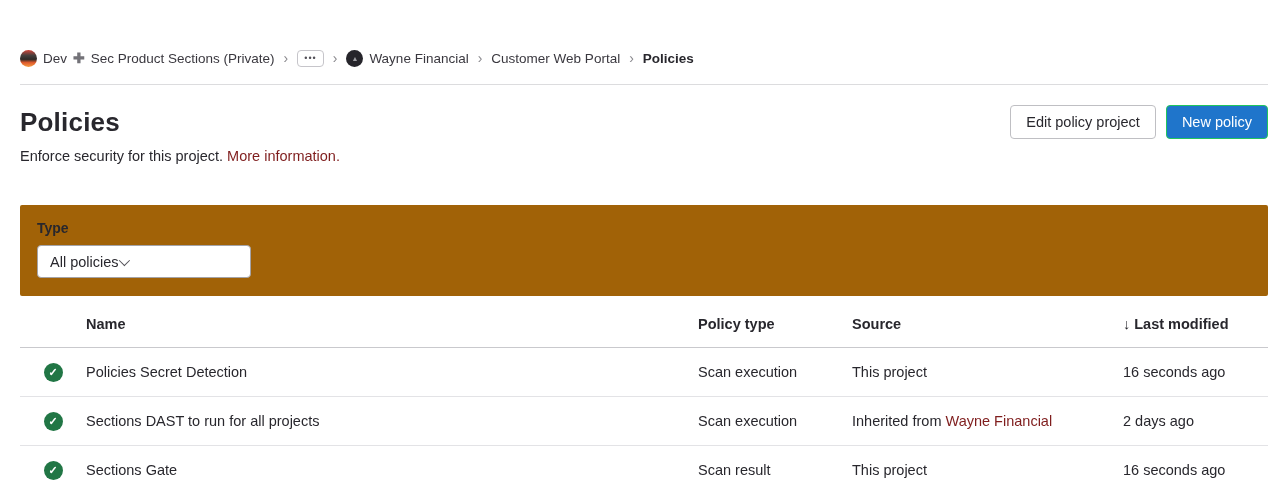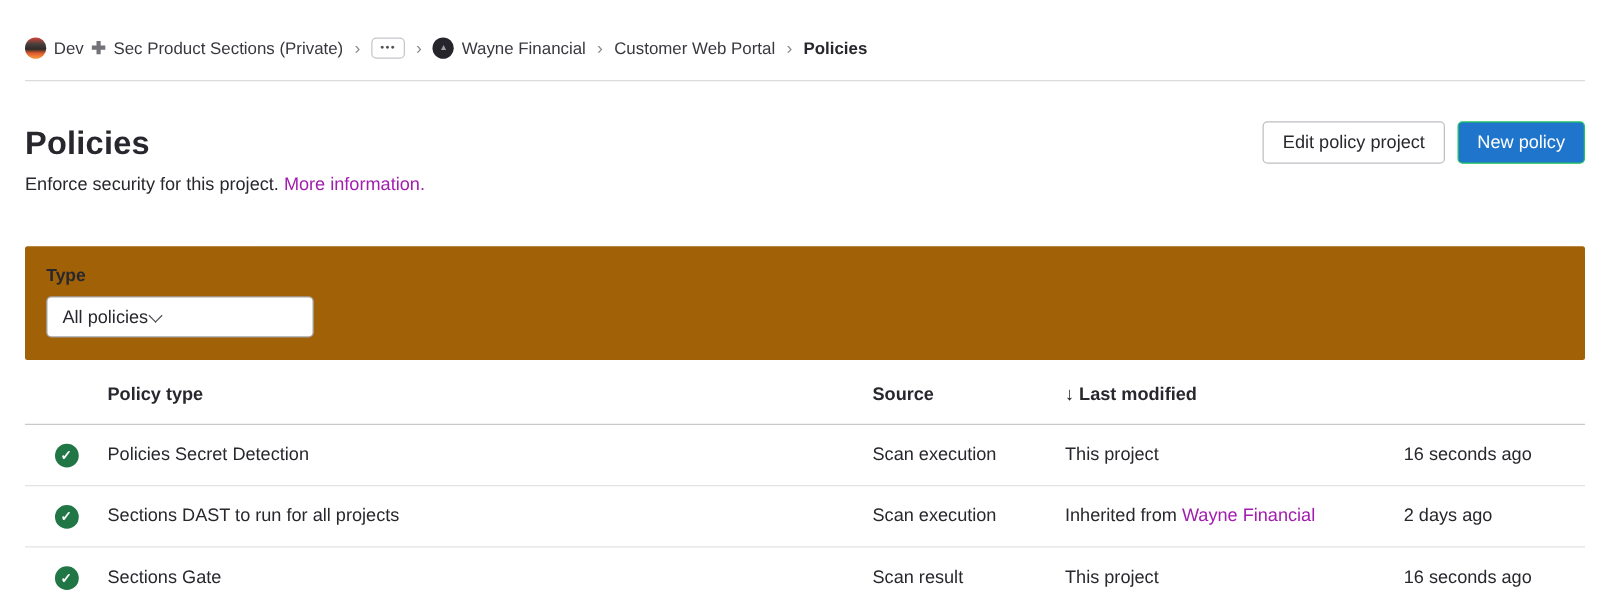--- a/index.html
+++ b/index.html
@@ -1,20 +1,20 @@
 <!DOCTYPE html>
 <html><head>
 <meta charset="utf-8">
 <style>
   * { margin:0; padding:0; box-sizing:border-box; }
   html,body { width:1288px; height:486px; background:#fff; overflow:hidden;
     font-family:"Liberation Sans", sans-serif; color:#28272d; }
 
   
-  .crumb-wrap { padding:12px 20px; }
+  .crumb-wrap { padding:0 20px;margin-top:32px; }
   .crumbs { height:53px; display:flex; align-items:center; gap:8px;
     border-bottom:1px solid #dcdcde; font-size:13.5px; color:#3a383f; }
   .crumb { display:flex; align-items:center; gap:6px; cursor:pointer; }
   .crumb-sep { color:#89888d; font-size:14px; padding:0 1px; }
   .avatar { width:17px; height:17px; border-radius:50%; flex:0 0 auto; }
   .avatar-group { background:linear-gradient(180deg,#d1453a 0%,#463f3d 32%,#2f2a28 55%,#e05b2d 74%,#f59c42 100%); }
   .avatar-project { background:#26252b; display:flex; align-items:center; justify-content:center;
     color:#9e9ea3; font-size:7px; line-height:1; }
   .plus-glyph { color:#737278; font-weight:bold; font-size:14px; }
   .ellipsis-btn { border:1px solid #c6c5ca; border-radius:4px; background:#fff;
@@ -24,21 +24,21 @@
 
   
   .content { padding:0 20px; }
   .title-row { display:flex; align-items:center; justify-content:space-between; margin-top:20px; }
   .page-title { font-size:26px; font-weight:700; letter-spacing:.2px; }
   .btns { display:flex; gap:10px; }
   .btn { font-family:inherit; font-size:14.5px; height:34px; padding:0 15px; border-radius:4px; cursor:pointer; }
   .btn-default { background:#fff; border:1px solid #bfbfc3; color:#28272d; }
   .btn-primary { background:#1f75cb; border:1px solid #22c55e; color:#fff; }
   .desc { margin-top:9px; font-size:14.5px; color:#28272d; }
-  .link { color:#a21caf; text-decoration:none; cursor:pointer; }
+  .link { color:#7f1d1d; text-decoration:none; cursor:pointer; }
 
   
   .filter-panel { margin-top:41px; background:#a16207; border-radius:2px; padding:15px 17px 18px; }
   .filter-label { font-size:14px; font-weight:700; margin-bottom:9px; }
   .dropdown { width:214px; height:33px; background:#fff; border:1px solid #a4a3a8; border-radius:4px;
     display:flex; align-items:center; padding:0 12px;
     font-size:14.5px; color:#28272d; cursor:pointer; }
   .chev { width:8px; height:8px; border-right:1.6px solid #535158; border-bottom:1.6px solid #535158;
     transform:rotate(45deg) translateY(-2px); }
 
@@ -97,20 +97,21 @@
     <div class="filter-label">Type</div>
     <div class="dropdown">
       <span>All policies</span>
       <span class="chev"></span>
     </div>
   </div>
 
   <div class="table">
     <div class="t-row t-head">
       <div></div>
+      <div>Name</div>
       <div>Policy type</div>
       <div>Source</div>
       <div class="cell-last"><span class="sort-arrow">↓</span><span>Last modified</span></div>
     </div>
 
     <div class="t-row t-body-row">
       <div class="cell-icon">
           <span class="check-badge">✓</span>
         </div>
       <div>Policies Secret Detection</div>

